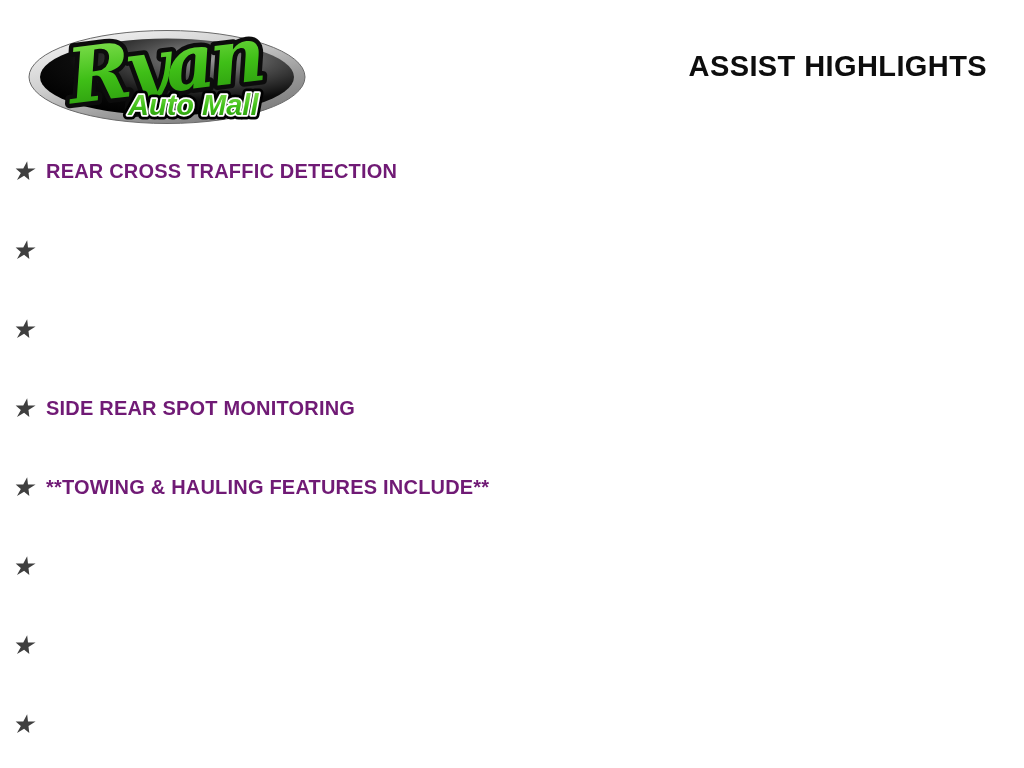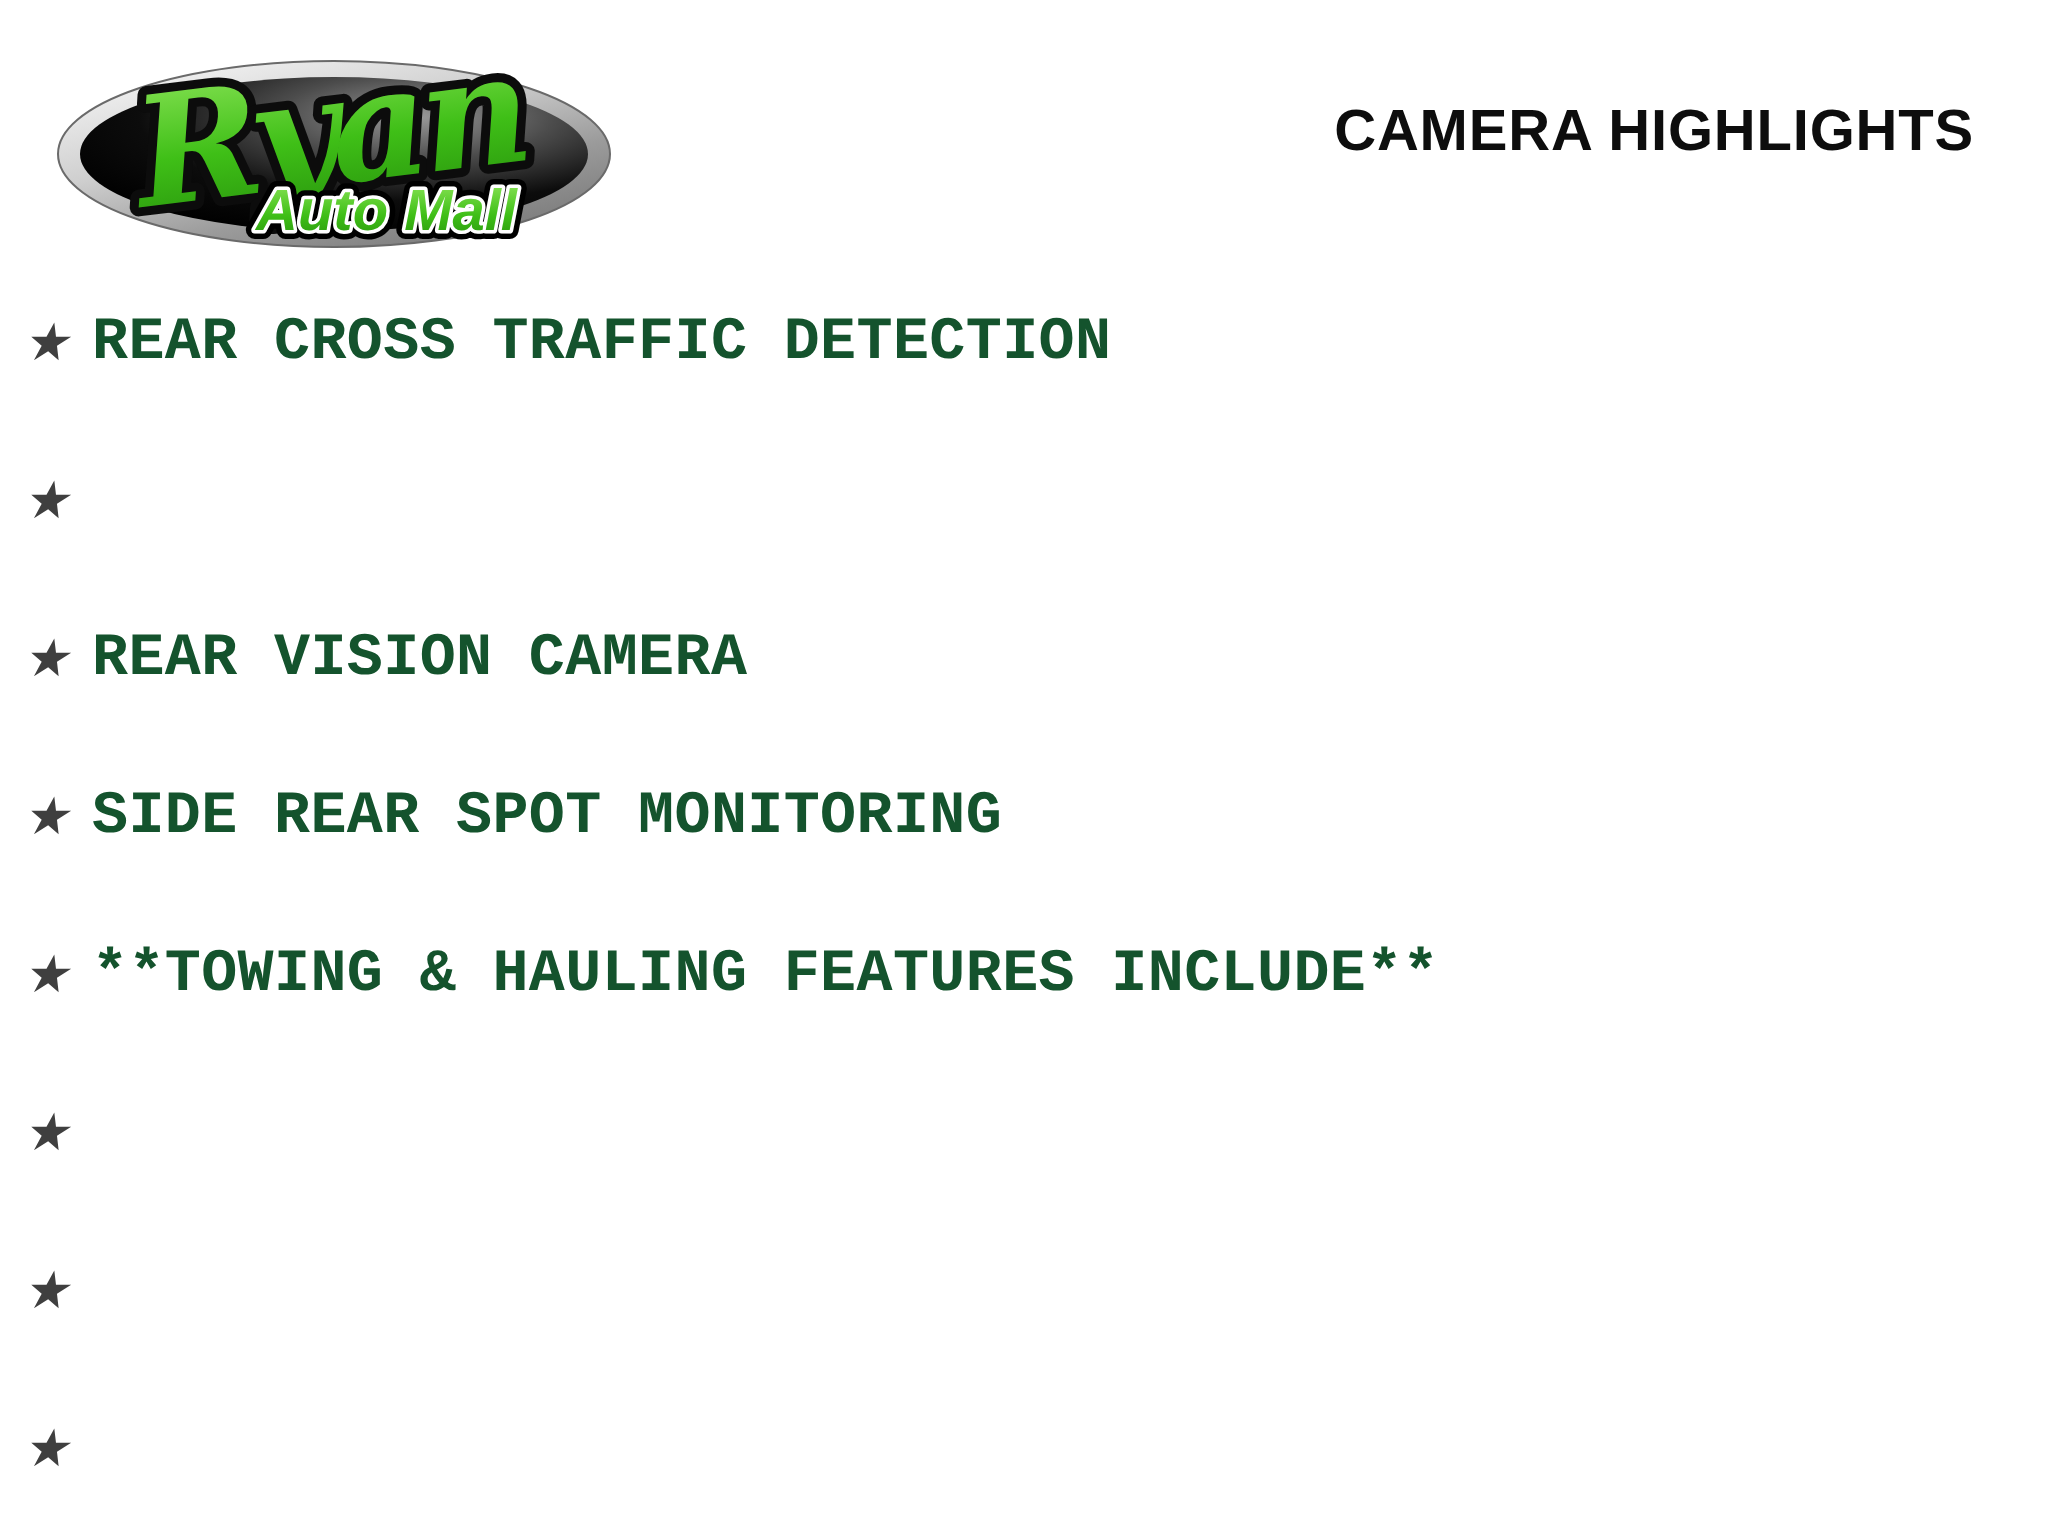--- a/index.html
+++ b/index.html
@@ -50,26 +50,25 @@
     display: inline-block;
     width: 28px;
     font-size: 26px;
     color: #3f3f3f;
     transform: skewX(-12deg);
     text-align: center;
     flex: 0 0 28px;
   }
   .feature-label {
     margin-left: 7px;
-    font-size: 30px;
+    font-size: 20px;
     font-weight: bold;
-    color: #14532d;
+    color: #701a75;
     letter-spacing: 0.2px;
     white-space: nowrap;
-    font-family: Liberation Mono, monospace;
   }
 </style>
 </head>
 <body>
 
 <svg class="logo" viewBox="0 0 288 122" aria-hidden="true">
   <defs>
     <linearGradient id="gChrome" x1="0%" y1="0%" x2="70%" y2="100%">
       <stop offset="0%" stop-color="#fdfdfd"></stop>
       <stop offset="45%" stop-color="#cfcfcf"></stop>
@@ -95,33 +94,32 @@
 
   <text x="44" y="86" transform="rotate(-7 140 66)" font-family="DejaVu Serif, serif" font-style="italic" font-weight="bold" font-size="76" letter-spacing="-4" fill="url(#gGreen)" stroke="#0c0c0c" stroke-width="9" stroke-linejoin="round" paint-order="stroke">Ryan</text>
 
   <g font-family="Liberation Sans, sans-serif" font-style="italic" font-weight="bold" font-size="29" letter-spacing="0">
     <text x="104" y="109" fill="none" stroke="#000000" stroke-width="9" stroke-linejoin="round">Auto Mall</text>
     <text x="104" y="109" fill="none" stroke="#ffffff" stroke-width="3.5" stroke-linejoin="round">Auto Mall</text>
     <text x="104" y="109" fill="url(#gGreen)">Auto Mall</text>
   </g>
 </svg>
 
-<div class="page-title">CAMERA HIGHLIGHTS</div>
+<div class="page-title">ASSIST HIGHLIGHTS</div>
 
 <ul class="highlights">
   <li>
     <span class="star">★</span>
     <span class="feature-label">REAR CROSS TRAFFIC DETECTION</span>
   </li>
   <li>
     <span class="star">★</span>
   </li>
   <li>
     <span class="star">★</span>
-    <span class="feature-label">REAR VISION CAMERA</span>
   </li>
   <li>
     <span class="star">★</span>
     <span class="feature-label">SIDE REAR SPOT MONITORING</span>
   </li>
   <li>
     <span class="star">★</span>
     <span class="feature-label">**TOWING &amp; HAULING FEATURES INCLUDE**</span>
   </li>
   <li>

